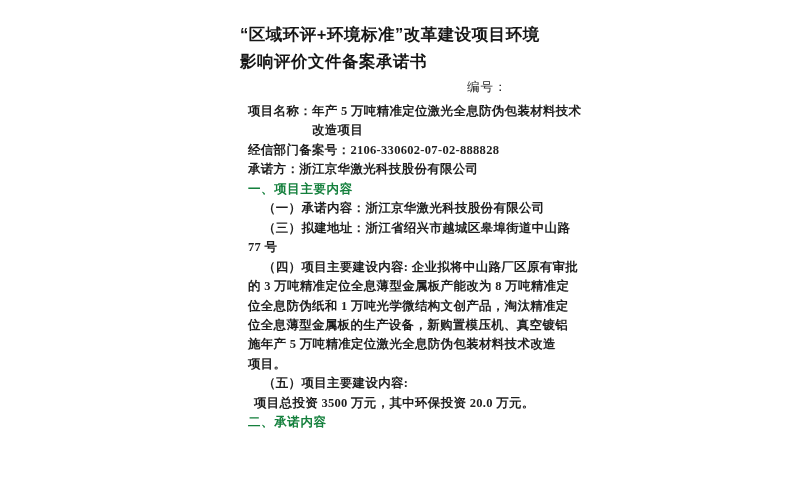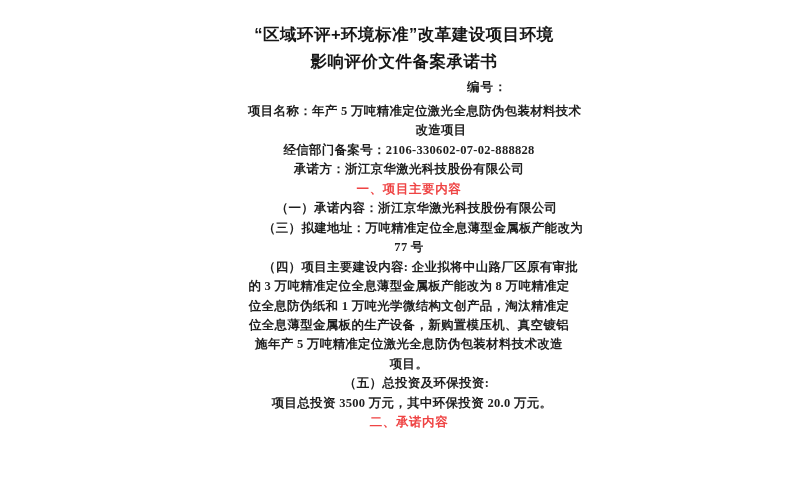--- a/index.html
+++ b/index.html
@@ -14,55 +14,55 @@
     background: #ffffff;
     overflow: hidden;
     font-family: "Liberation Serif", serif;
     color: #1f1f1f;
   }
   .title {
     position: absolute;
     left: 240px;
     top: 21px;
     width: 328px;
-    text-align: center;
+    text-align: left;
     font-family: "Liberation Sans", sans-serif;
     font-weight: 700;
     font-size: 16.5px;
     line-height: 27px;
     color: #161616;
     letter-spacing: 0.5px;
   }
   .title span { display: block; white-space: nowrap; }
   .serial {
     position: absolute;
     left: 467px;
     top: 79px;
     font-size: 12.5px;
-    font-weight: 700;
+    font-weight: 400;
     letter-spacing: 1px;
   }
   .body-col {
     position: absolute;
     left: 248px;
     top: 102px;
     width: 322px;
     font-size: 12.5px;
     line-height: 19.45px;
     font-weight: 600;
     letter-spacing: 0.3px;
   }
-  .ln { white-space: nowrap; text-align: center; }
+  .ln { white-space: nowrap; }
   .ind1 { padding-left: 15px; }
   .ind2 { padding-left: 64px; }
   .ind-sm { padding-left: 6px; }
   .hd {
     font-family: "Liberation Sans", sans-serif;
     font-weight: 700;
-    color: #ef4444;
+    color: #15803d;
     letter-spacing: 0.6px;
   }
 </style>
 </head>
 <body>
 
 <div class="page">
 
   <div class="title">
     <span>“区域环评+环境标准”改革建设项目环境</span>
@@ -71,26 +71,26 @@
 
   <div class="serial">编号：</div>
 
   <div class="body-col">
     <div class="ln">项目名称：年产 5 万吨精准定位激光全息防伪包装材料技术</div>
     <div class="ln ind2">改造项目</div>
     <div class="ln">经信部门备案号：2106-330602-07-02-888828</div>
     <div class="ln">承诺方：浙江京华激光科技股份有限公司</div>
     <div class="ln hd">一、项目主要内容</div>
     <div class="ln ind1">（一）承诺内容：浙江京华激光科技股份有限公司</div>
-    <div class="ln ind1">（三）拟建地址：万吨精准定位全息薄型金属板产能改为</div>
+    <div class="ln ind1">（三）拟建地址：浙江省绍兴市越城区皋埠街道中山路</div>
     <div class="ln">77 号</div>
     <div class="ln ind1">（四）项目主要建设内容: 企业拟将中山路厂区原有审批</div>
     <div class="ln">的 3 万吨精准定位全息薄型金属板产能改为 8 万吨精准定</div>
     <div class="ln">位全息防伪纸和 1 万吨光学微结构文创产品，淘汰精准定</div>
     <div class="ln">位全息薄型金属板的生产设备，新购置模压机、真空镀铝</div>
     <div class="ln">施年产 5 万吨精准定位激光全息防伪包装材料技术改造</div>
     <div class="ln">项目。</div>
-    <div class="ln ind1">（五）总投资及环保投资:</div>
+    <div class="ln ind1">（五）项目主要建设内容:</div>
     <div class="ln ind-sm">项目总投资 3500 万元，其中环保投资 20.0 万元。</div>
     <div class="ln hd">二、承诺内容</div>
   </div>
 
 </div>
 
 </body></html>

